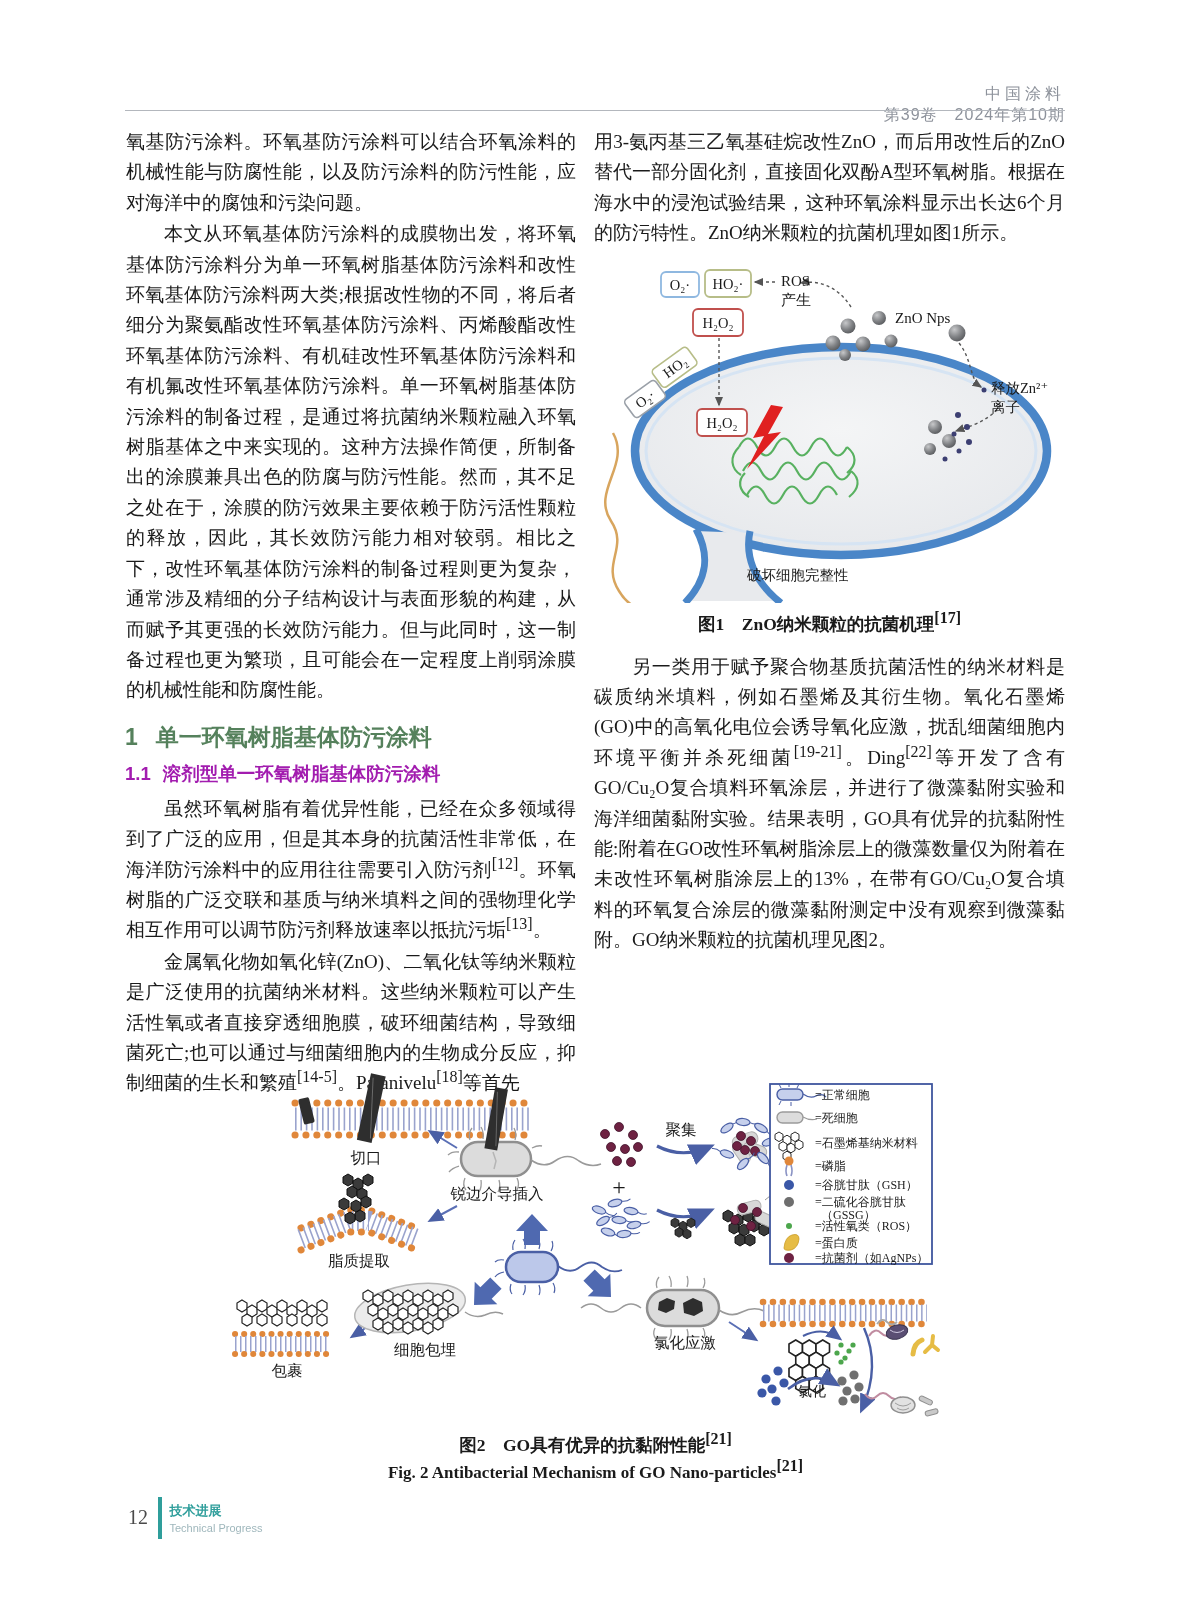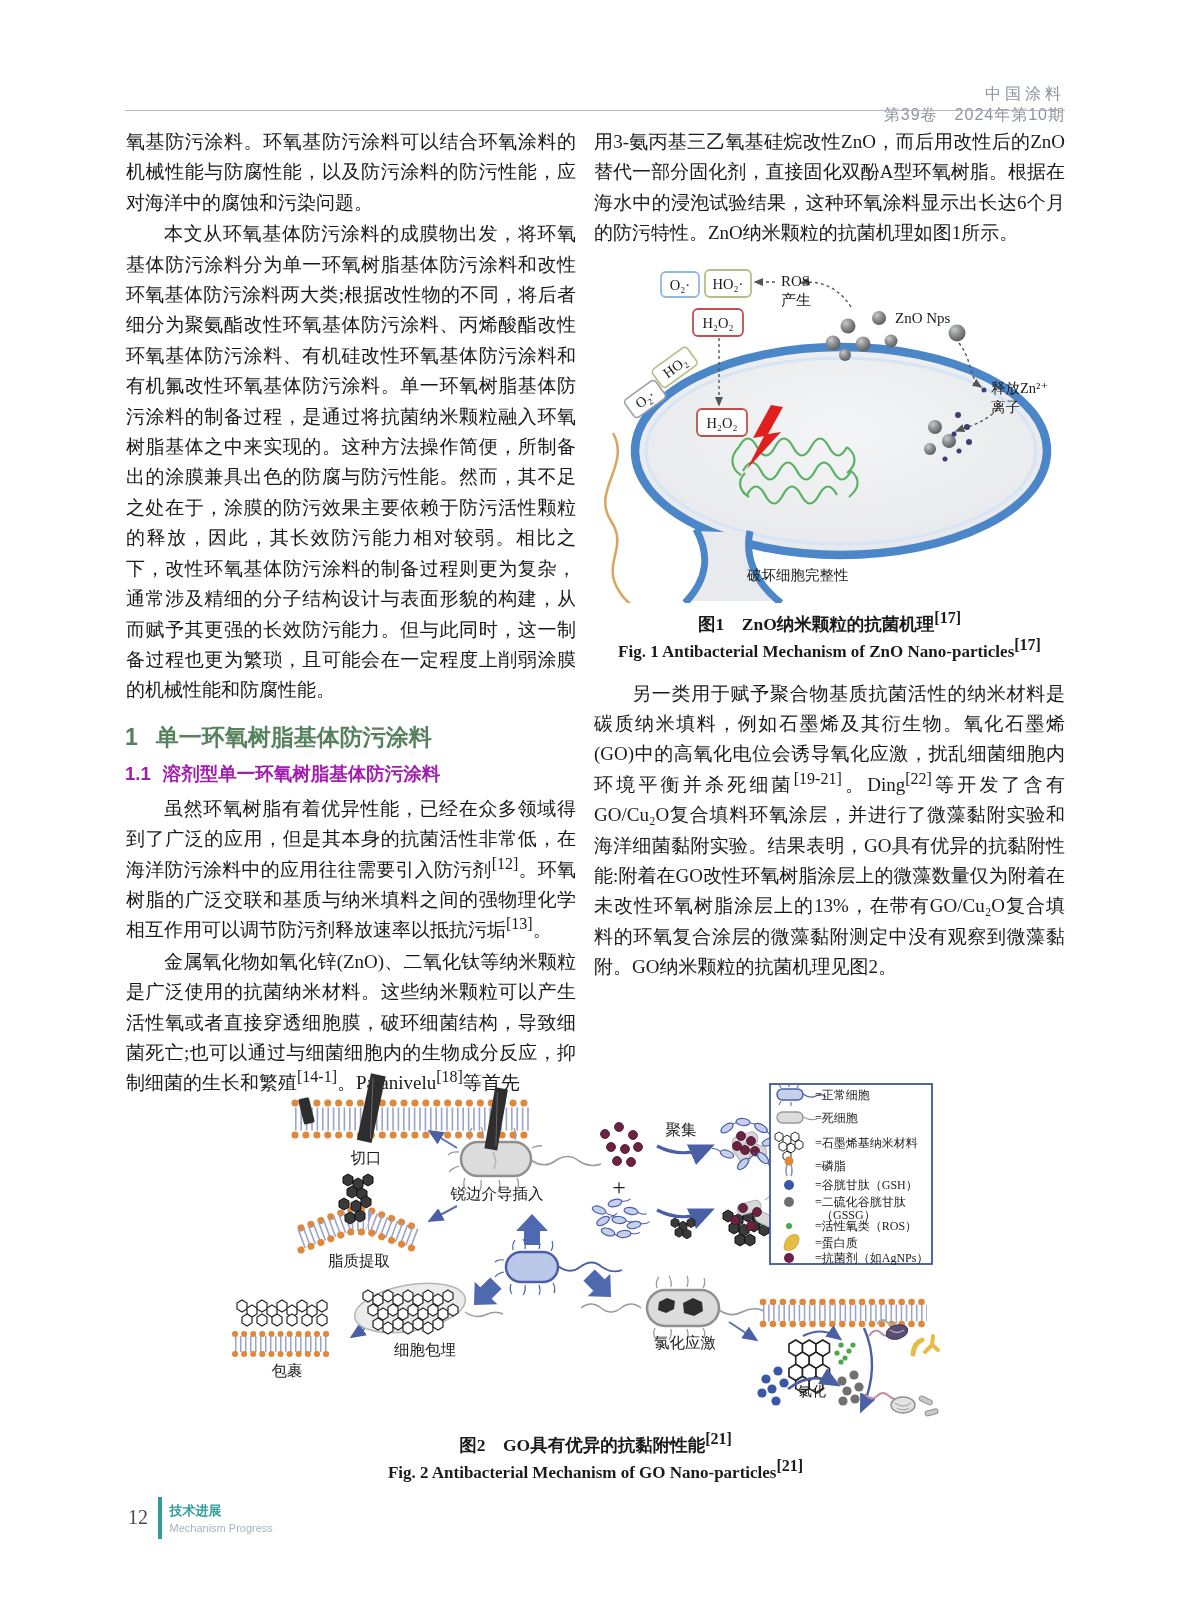--- a/index.html
+++ b/index.html
@@ -54,21 +54,21 @@
   <div class="col col-left">
     <p class="body">氧基防污涂料。环氧基防污涂料可以结合环氧涂料的机械性能与防腐性能，以及防污涂料的防污性能，应对海洋中的腐蚀和污染问题。</p>
     <p class="body indent">本文从环氧基体防污涂料的成膜物出发，将环氧基体防污涂料分为单一环氧树脂基体防污涂料和改性环氧基体防污涂料两大类;根据改性物的不同，将后者细分为聚氨酯改性环氧基体防污涂料、丙烯酸酯改性环氧基体防污涂料、有机硅改性环氧基体防污涂料和有机氟改性环氧基体防污涂料。单一环氧树脂基体防污涂料的制备过程，是通过将抗菌纳米颗粒融入环氧树脂基体之中来实现的。这种方法操作简便，所制备出的涂膜兼具出色的防腐与防污性能。然而，其不足之处在于，涂膜的防污效果主要依赖于防污活性颗粒的释放，因此，其长效防污能力相对较弱。相比之下，改性环氧基体防污涂料的制备过程则更为复杂，通常涉及精细的分子结构设计与表面形貌的构建，从而赋予其更强的长效防污能力。但与此同时，这一制备过程也更为繁琐，且可能会在一定程度上削弱涂膜的机械性能和防腐性能。</p>
     <div class="h1">
       <span class="hnum">1</span><span>单一环氧树脂基体防污涂料</span>
     </div>
     <div class="h2">
       <span class="hnum">1.1</span><span>溶剂型单一环氧树脂基体防污涂料</span>
     </div>
     <p class="body indent">虽然环氧树脂有着优异性能，已经在众多领域得到了广泛的应用，但是其本身的抗菌活性非常低，在海洋防污涂料中的应用往往需要引入防污剂<sup>[12]</sup>。环氧树脂的广泛交联和基质与纳米填料之间的强物理化学相互作用可以调节防污剂释放速率以抵抗污垢<sup>[13]</sup>。</p>
-    <p class="body indent">金属氧化物如氧化锌(ZnO)、二氧化钛等纳米颗粒是广泛使用的抗菌纳米材料。这些纳米颗粒可以产生活性氧或者直接穿透细胞膜，破环细菌结构，导致细菌死亡;也可以通过与细菌细胞内的生物成分反应，抑制细菌的生长和繁殖<sup>[14-1]</sup>。Palanivelu<sup>[18]</sup>等首先</p>
+    <p class="body indent">金属氧化物如氧化锌(ZnO)、二氧化钛等纳米颗粒是广泛使用的抗菌纳米材料。这些纳米颗粒可以产生活性氧或者直接穿透细胞膜，破环细菌结构，导致细菌死亡;也可以通过与细菌细胞内的生物成分反应，抑制细菌的生长和繁殖<sup>[14-5]</sup>。Palanivelu<sup>[18]</sup>等首先</p>
   </div>
 
   <div class="col col-right">
     <p class="body">用3-氨丙基三乙氧基硅烷改性ZnO，而后用改性后的ZnO替代一部分固化剂，直接固化双酚A型环氧树脂。根据在海水中的浸泡试验结果，这种环氧涂料显示出长达6个月的防污特性。ZnO纳米颗粒的抗菌机理如图1所示。</p>
 
     <div class="figwrap">
       <svg width="470" height="348" viewBox="0 0 470 348">
         <defs>
           <radialGradient id="cg" cx="50%" cy="40%" r="70%">
             <stop offset="0%" stop-color="#f4f5f6"></stop>
@@ -160,21 +160,20 @@
             <circle cx="350" cy="204" r="2.5"></circle>
           <circle cx="389" cy="135" r="2.5"></circle>
         </g>
         <text x="396" y="138" font-size="14.5">释放Zn²⁺</text>
         <text x="396" y="157" font-size="14.5">离子</text>
 
         <text x="152" y="325" font-size="14.5">破坏细胞完整性</text>
       </svg>
       <div class="cap">
         <div class="zh"><span>图1　ZnO纳米颗粒的抗菌机理</span><sup>[17]</sup></div>
-        <div class="en"><span>Fig. 1  Antibacterial Mechanism of ZnO Nano-particles</span><sup>[17]</sup></div>
       </div>
     </div>
 
     <p class="body indent">另一类用于赋予聚合物基质抗菌活性的纳米材料是碳质纳米填料，例如石墨烯及其衍生物。氧化石墨烯(GO)中的高氧化电位会诱导氧化应激，扰乱细菌细胞内环境平衡并杀死细菌<sup>[19-21]</sup>。Ding<sup>[22]</sup>等开发了含有GO/Cu₂O复合填料环氧涂层，并进行了微藻黏附实验和海洋细菌黏附实验。结果表明，GO具有优异的抗黏附性能:附着在GO改性环氧树脂涂层上的微藻数量仅为附着在未改性环氧树脂涂层上的13%，在带有GO/Cu₂O复合填料的环氧复合涂层的微藻黏附测定中没有观察到微藻黏附。GO纳米颗粒的抗菌机理见图2。</p>
   </div>
 
   <div class="fig2wrap figwrap">
     <svg width="941" height="362" viewBox="0 0 941 362">
       <defs>
         <polygon id="hx" points="5,0 10,3 10,9 5,12 0,9 0,3" fill="#fff" stroke="#222" stroke-width="1.2"></polygon>
@@ -522,17 +521,17 @@
       <div class="zh"><span>图2　GO具有优异的抗黏附性能</span><sup>[21]</sup></div>
       <div class="en"><span>Fig. 2  Antibacterial Mechanism of GO Nano-particles</span><sup>[21]</sup></div>
     </div>
   </div>
 
   <div class="footer">
     <span class="pagenum">12</span>
     <span class="fbar"></span>
     <span class="fsec">
       <div class="fsec-zh">技术进展</div>
-      <div class="fsec-en">Mechanism Progress</div>
+      <div class="fsec-en">Technical Progress</div>
     </span>
   </div>
 
 </div>
 
 </body></html>

